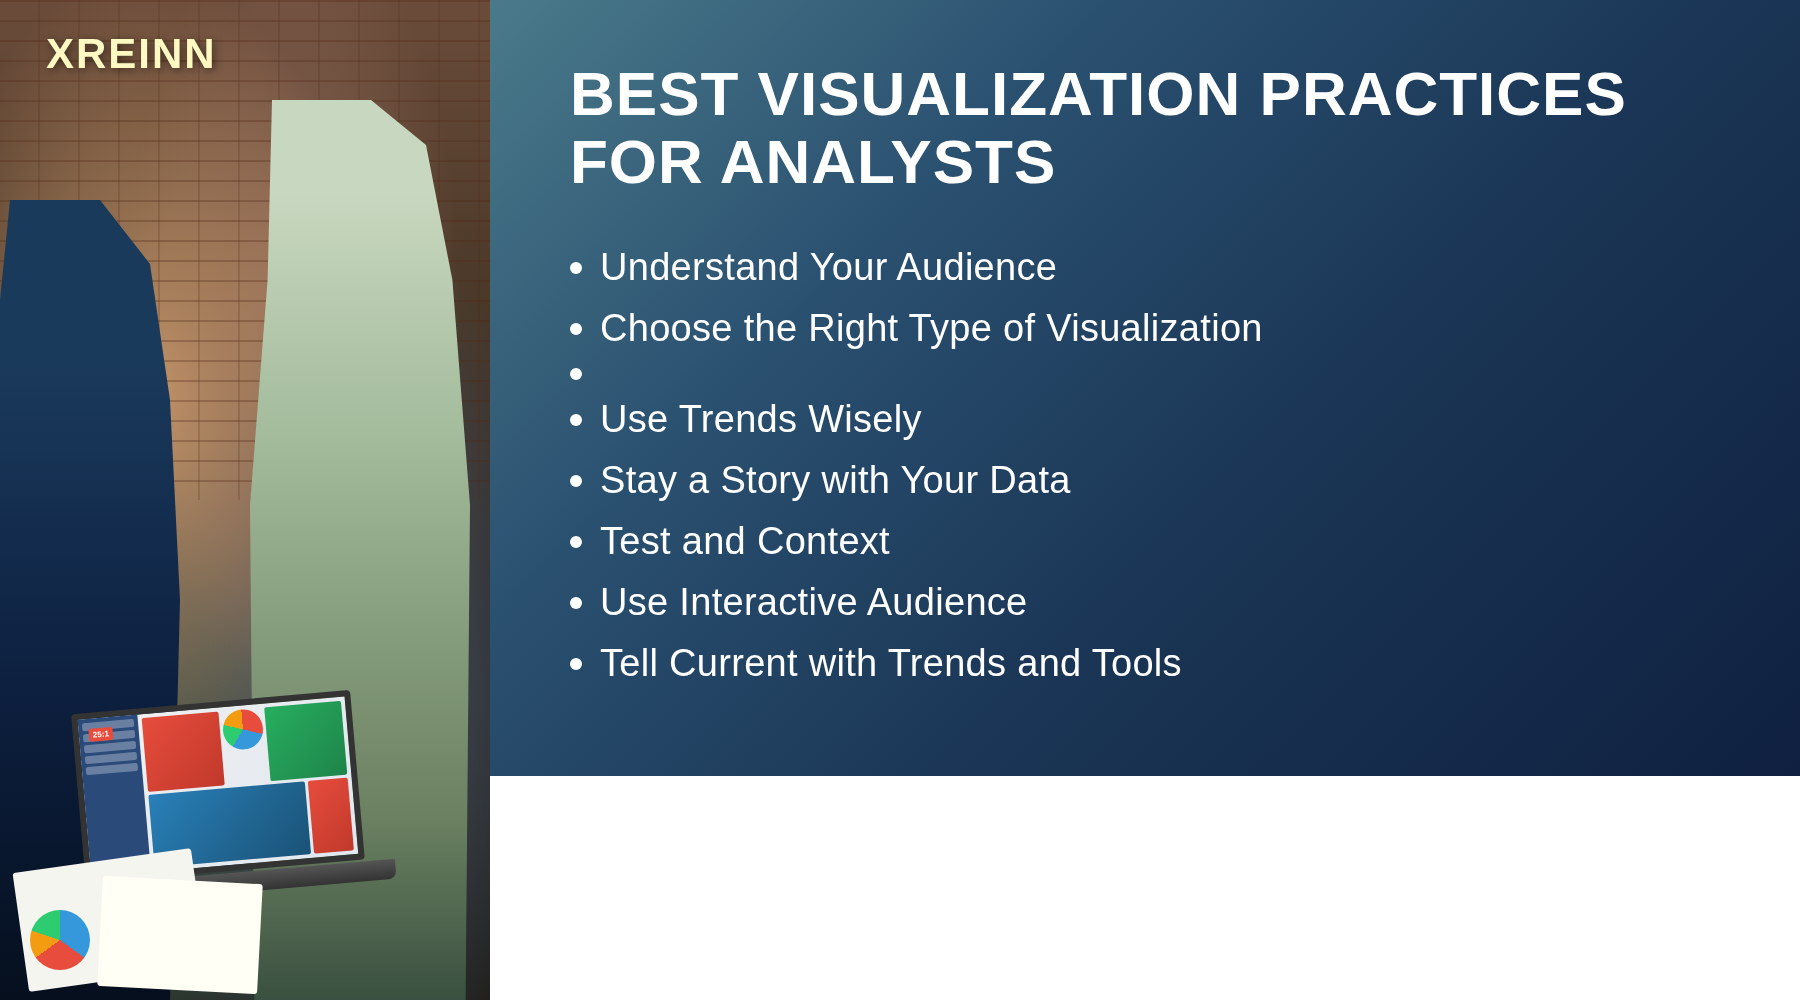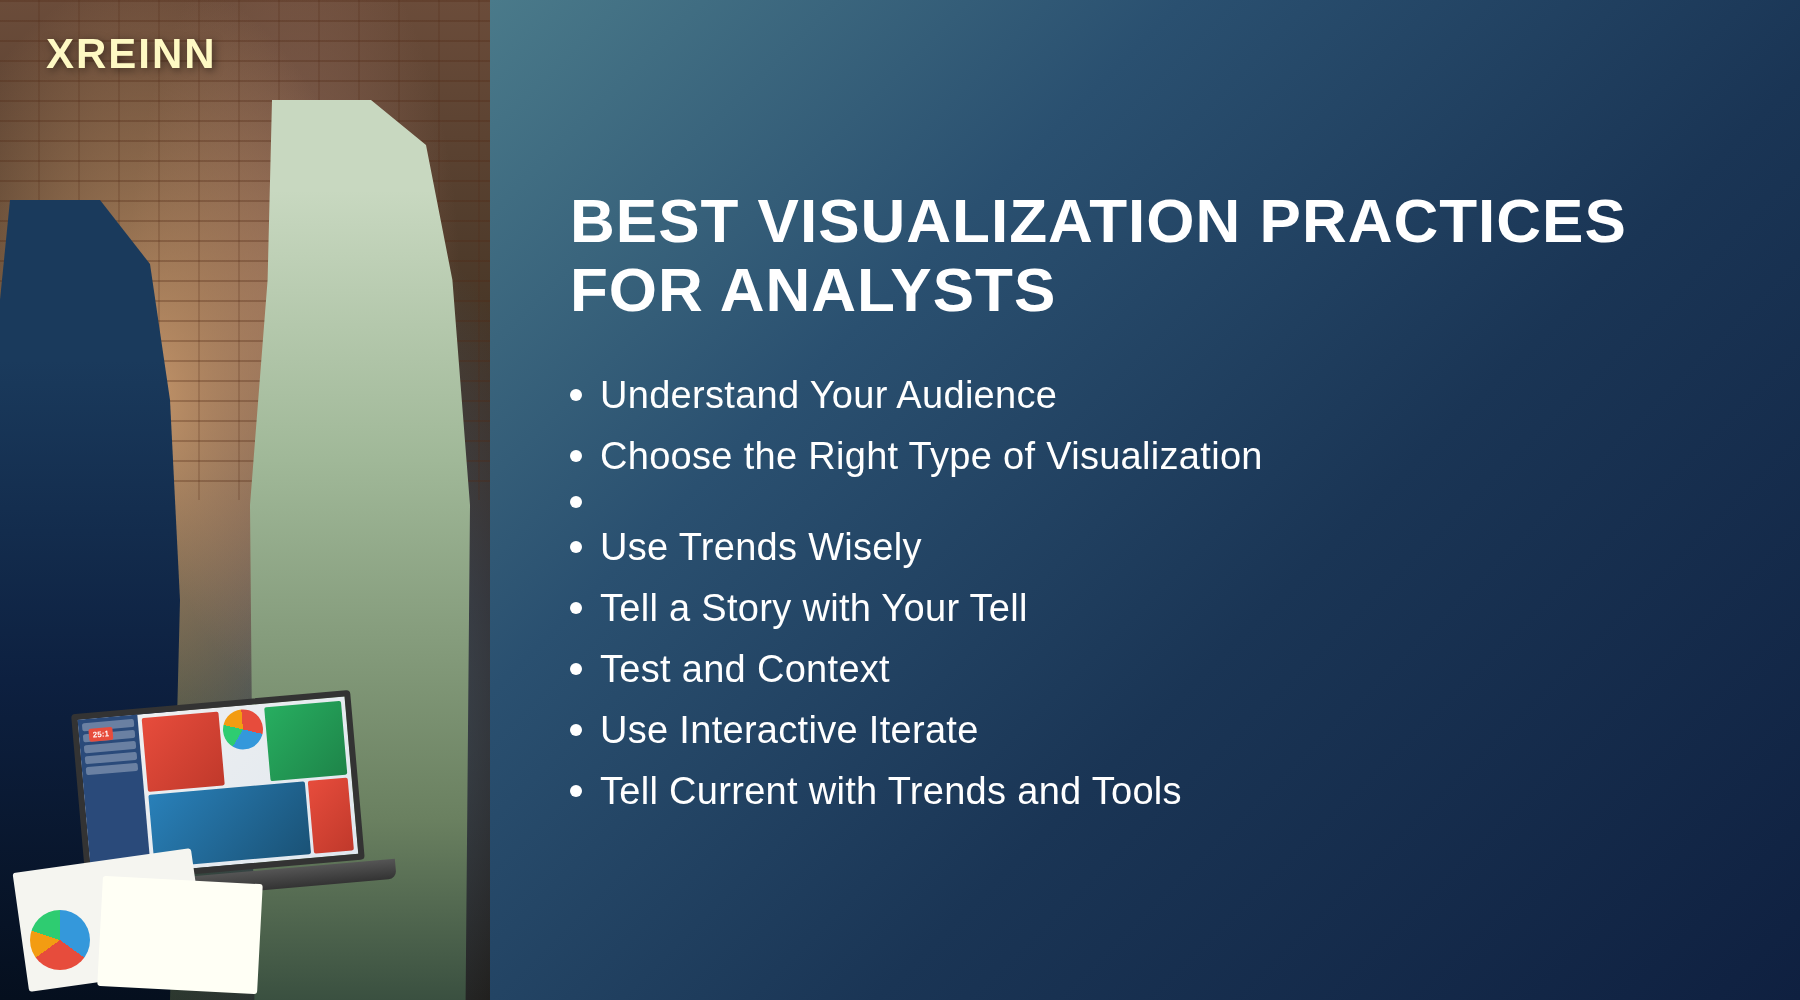--- a/index.html
+++ b/index.html
@@ -228,25 +228,25 @@
       color: #fef9c3;
       font-size: 42px;
       font-weight: 900;
       letter-spacing: 2px;
       text-shadow: 2px 2px 8px rgba(0,0,0,0.5);
       z-index: 10;
     }
 
     .right-panel {
       flex: 1;
-      height: 1000px;
+      height: 776px;
       background: linear-gradient(135deg, #4a7a8a 0%, #2a5070 30%, #1a3555 60%, #0f2040 100%);
       display: flex;
       flex-direction: column;
-      justify-content: center;
+      justify-content: flex-start;
       padding: 60px 80px;
       position: relative;
     }
 
     .main-title {
       color: white;
       font-size: 62px;
       font-weight: 900;
       line-height: 1.1;
       margin-bottom: 50px;
@@ -347,28 +347,28 @@
       </li>
       <li class="bullet-item">
         <span class="bullet-dot"></span>
       </li>
       <li class="bullet-item">
         <span class="bullet-dot"></span>
         <span class="bullet-text">Use Trends Wisely</span>
       </li>
       <li class="bullet-item">
         <span class="bullet-dot"></span>
-        <span class="bullet-text">Tell a Story with Your Tell</span>
+        <span class="bullet-text">Stay a Story with Your Data</span>
       </li>
       <li class="bullet-item">
         <span class="bullet-dot"></span>
         <span class="bullet-text">Test and Context</span>
       </li>
       <li class="bullet-item">
         <span class="bullet-dot"></span>
-        <span class="bullet-text">Use Interactive Iterate</span>
+        <span class="bullet-text">Use Interactive Audience</span>
       </li>
       <li class="bullet-item">
         <span class="bullet-dot"></span>
         <span class="bullet-text">Tell Current with Trends and Tools</span>
       </li>
     </ul>
 </div>
 
 </body></html>

